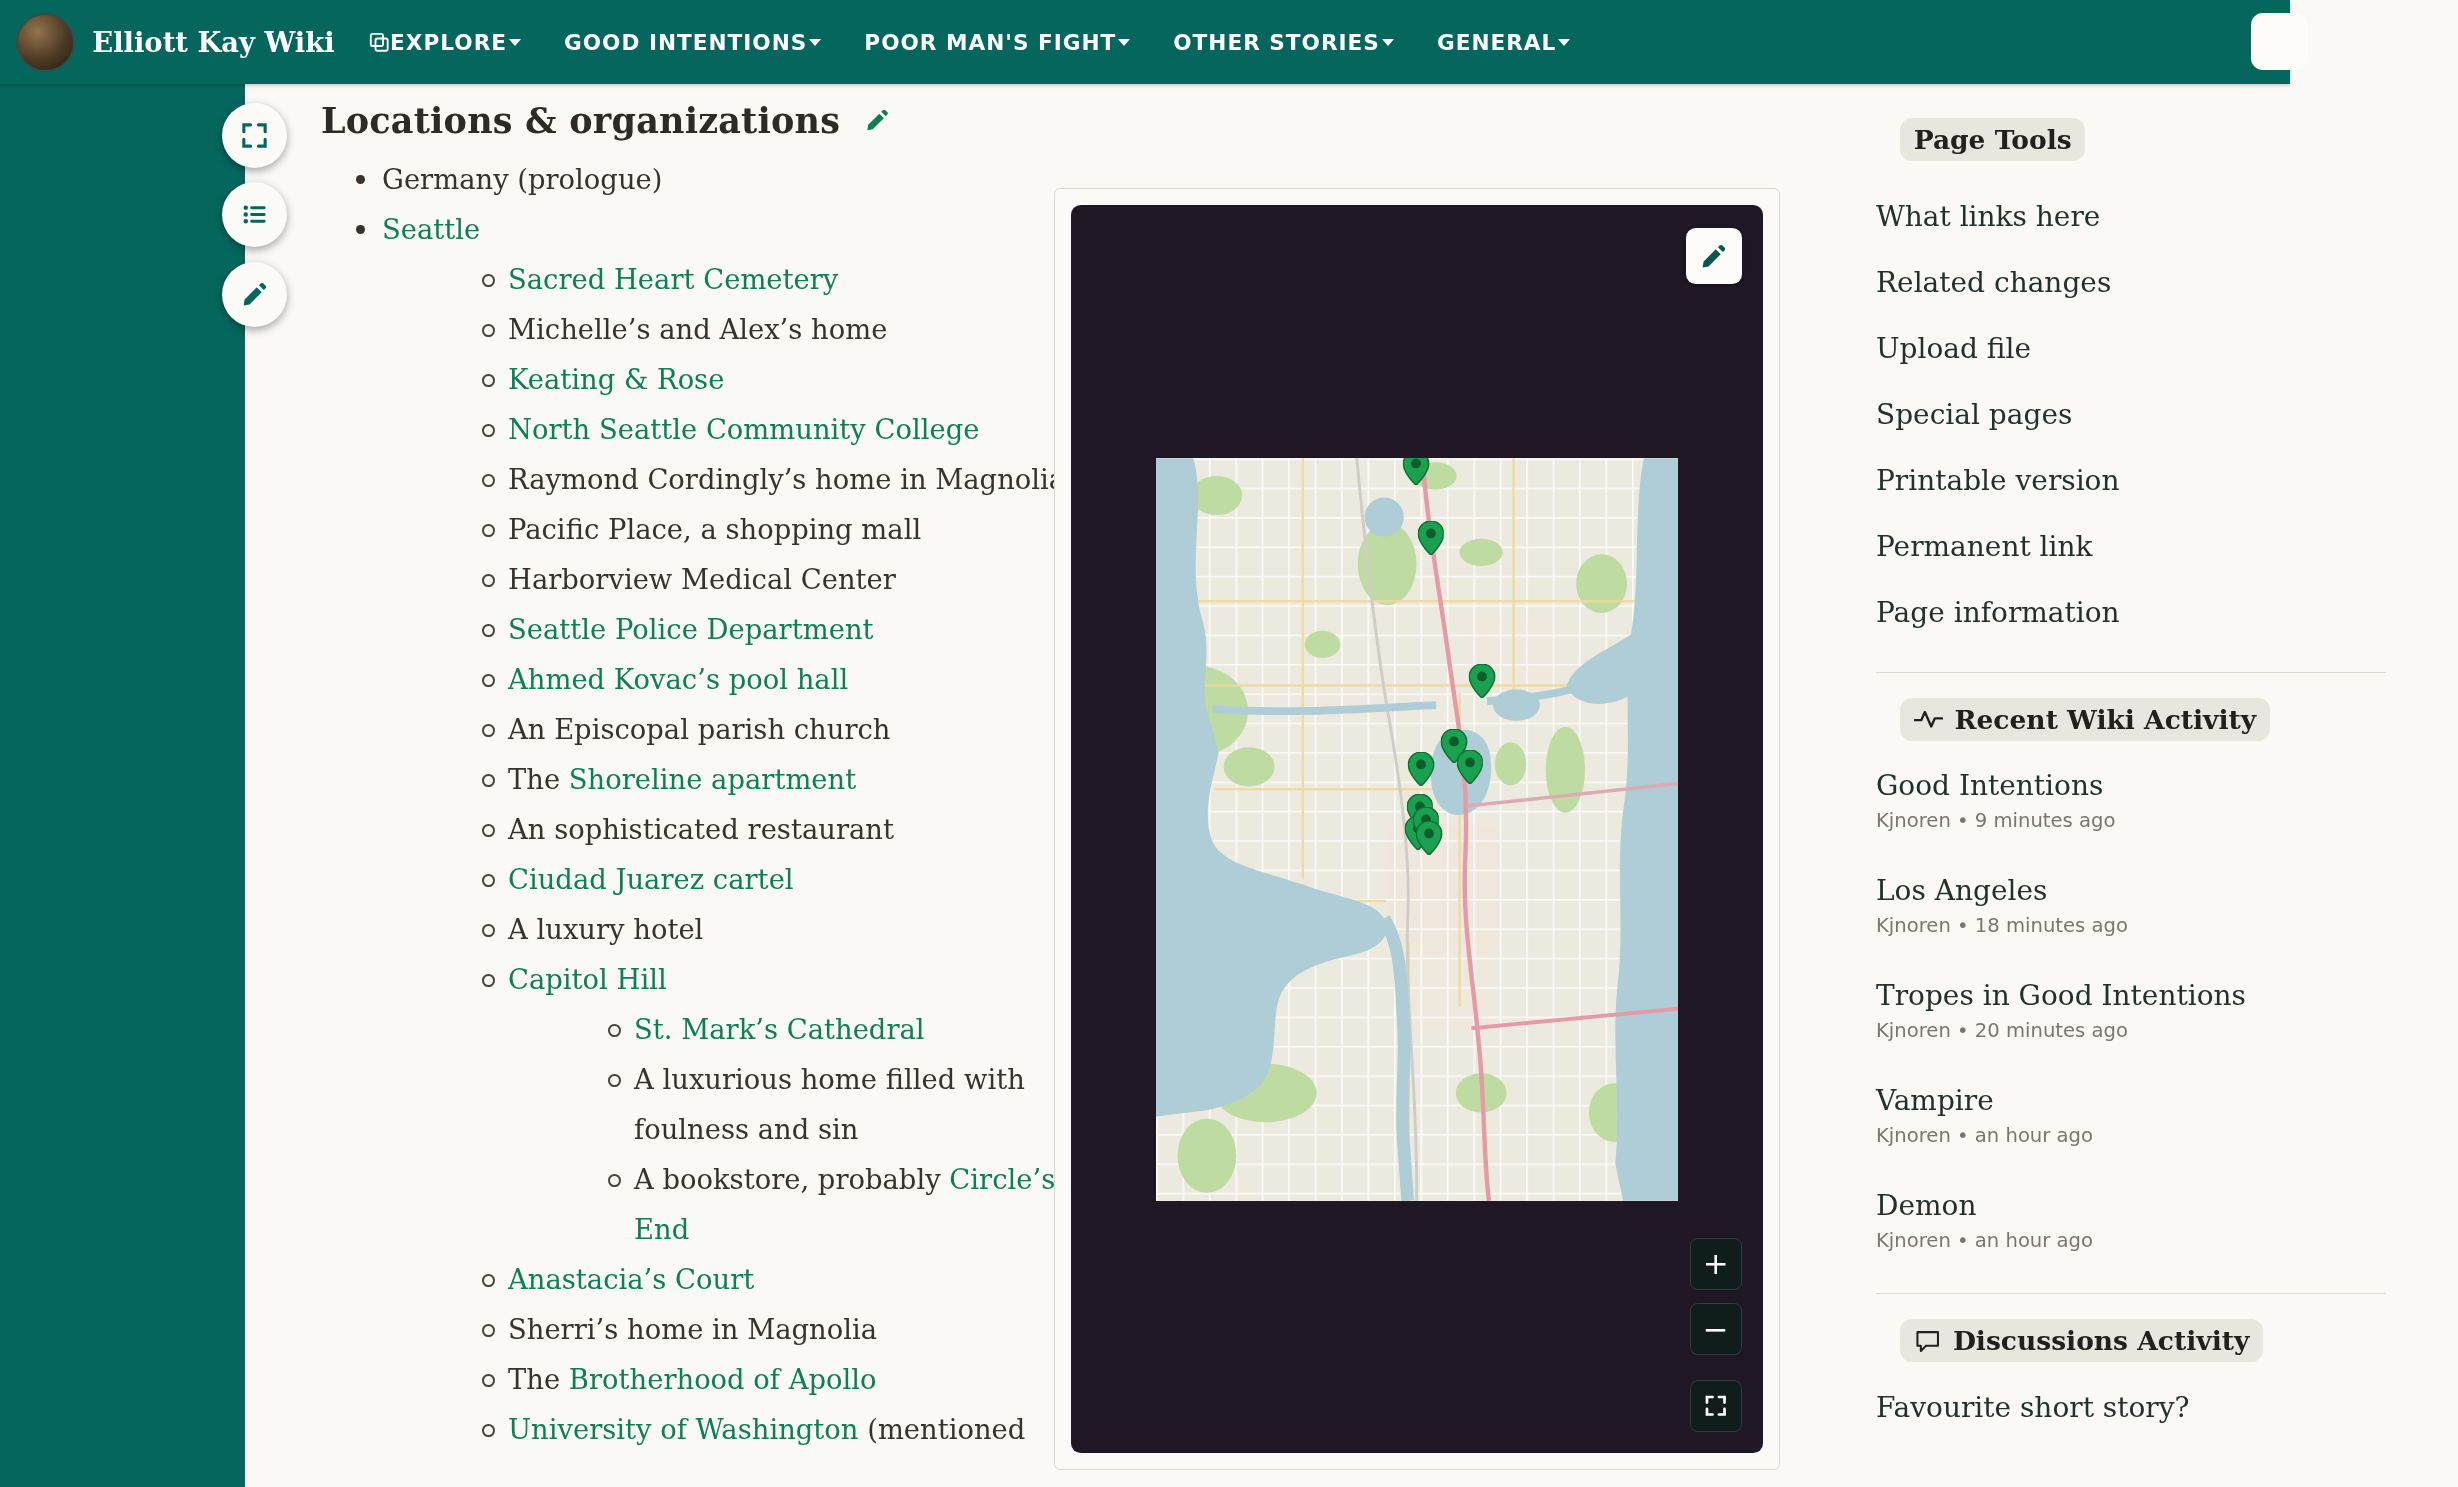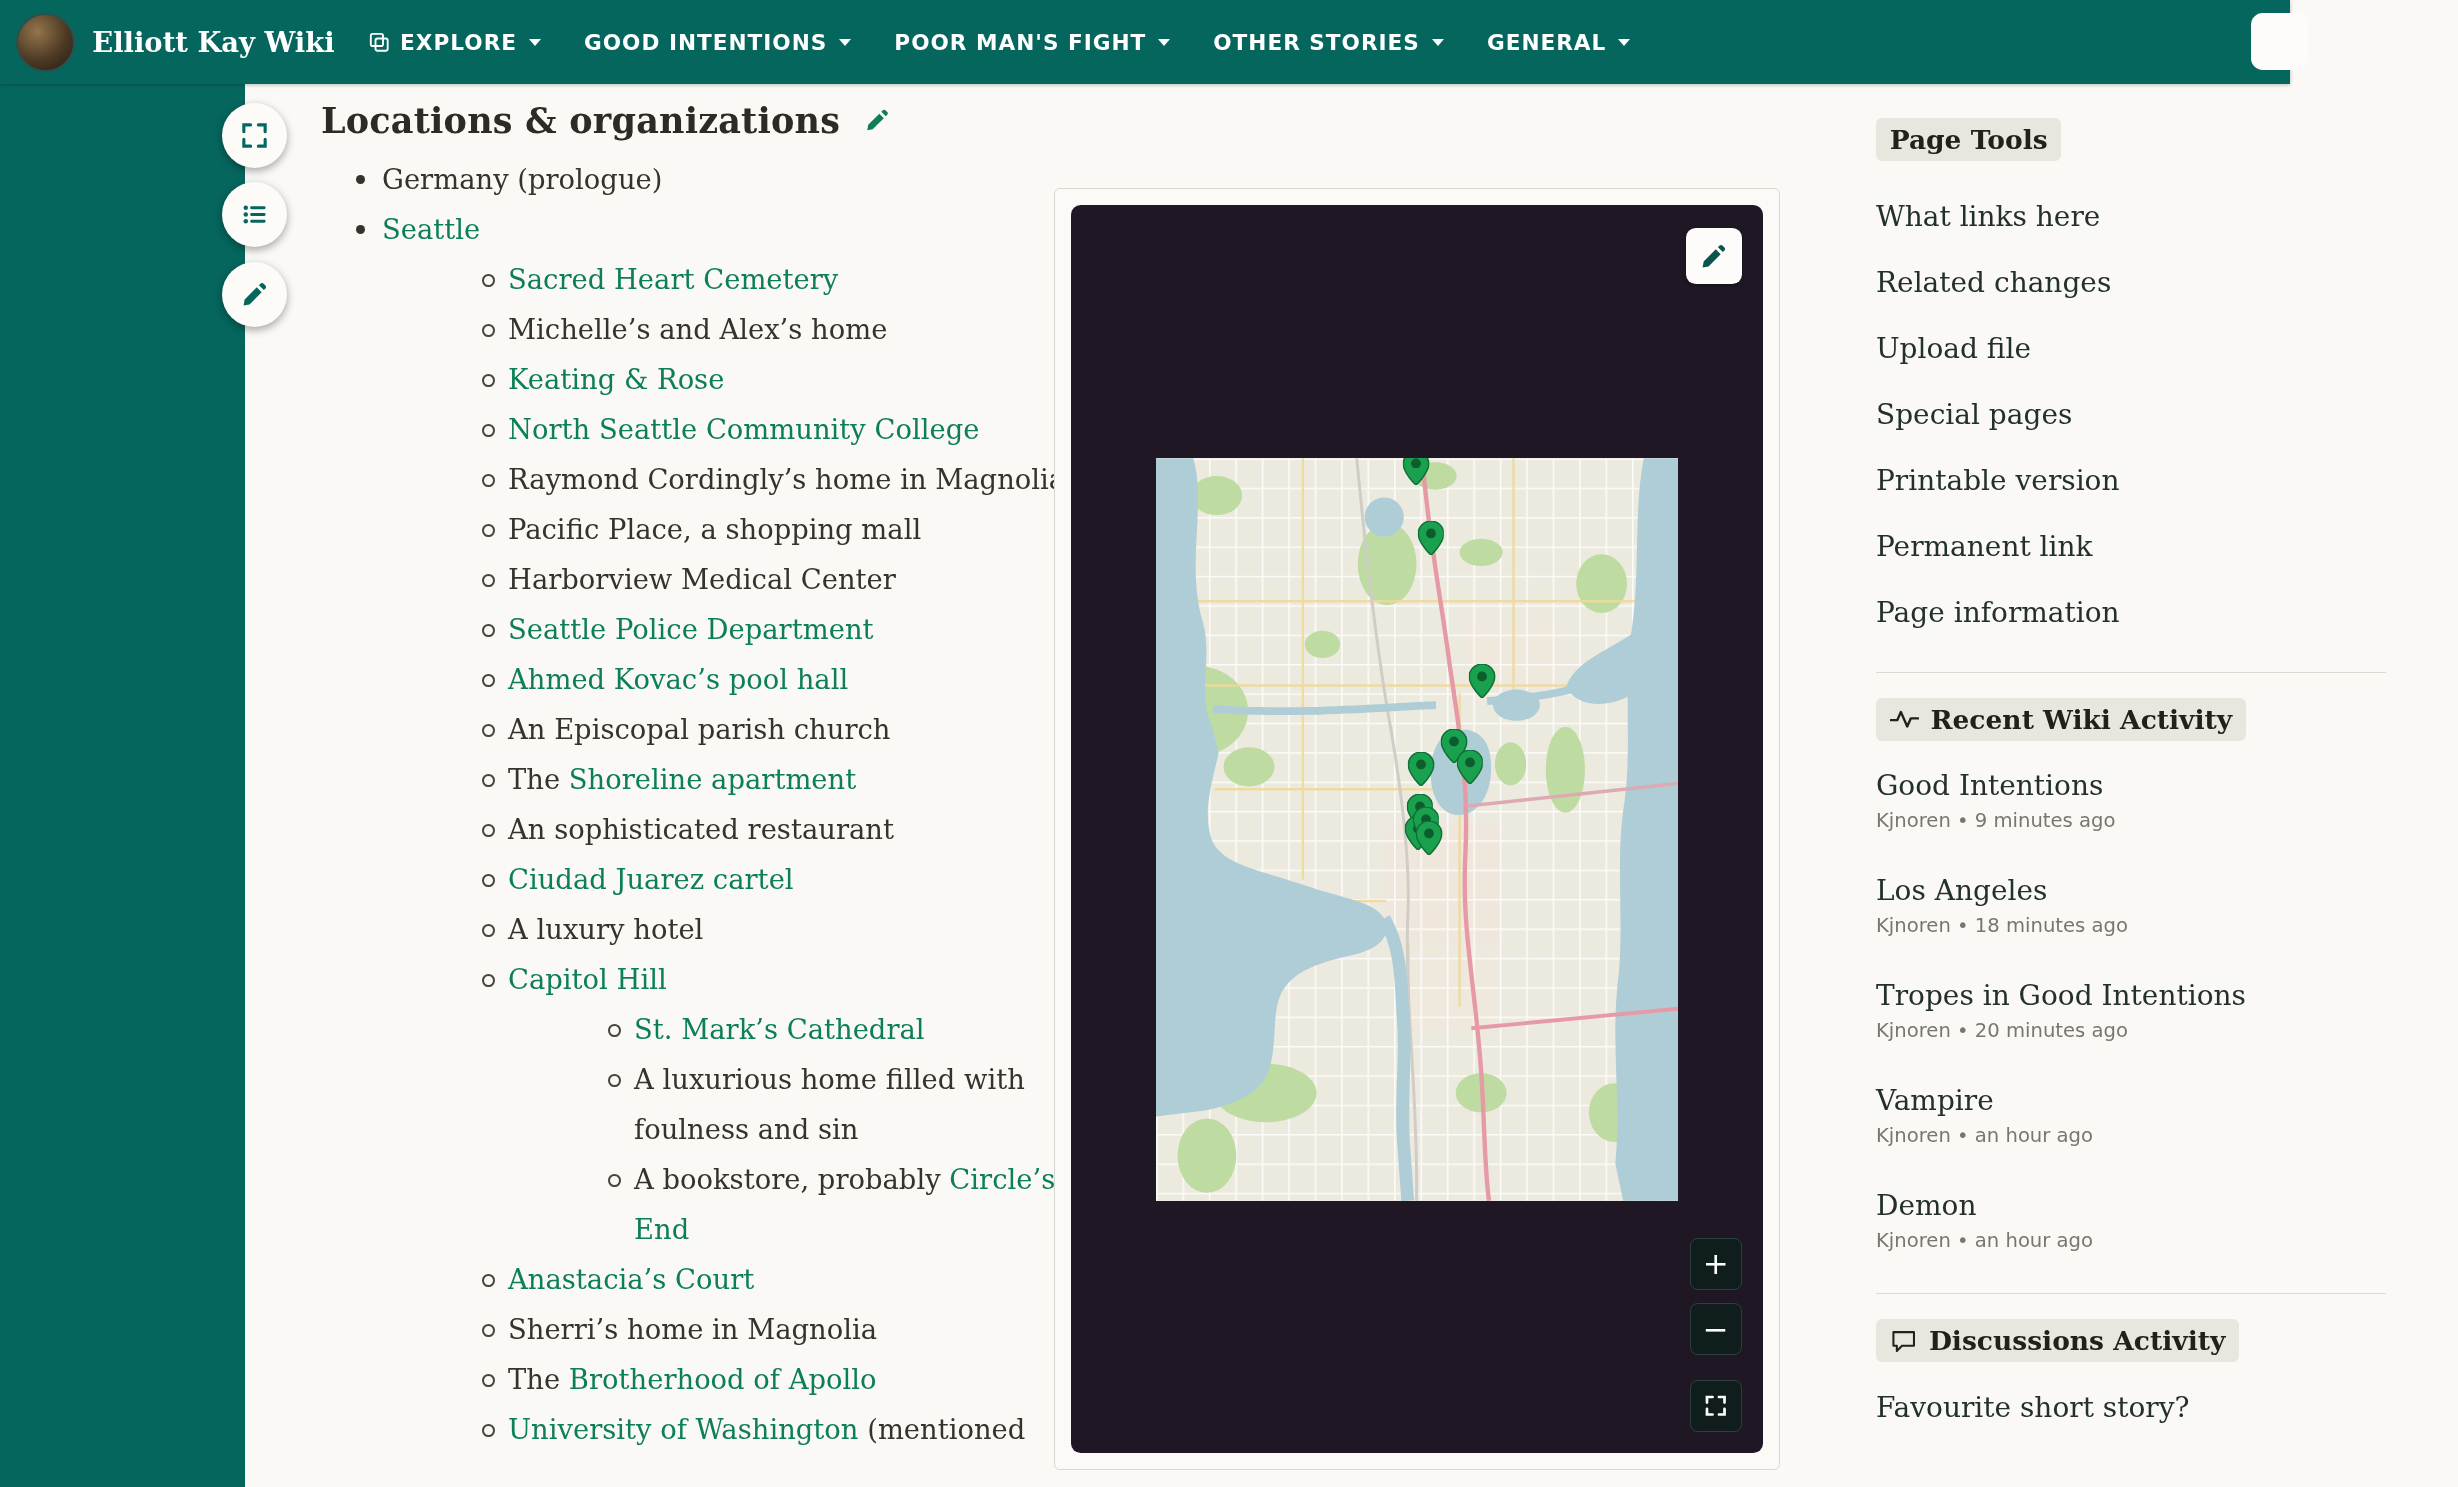--- a/index.html
+++ b/index.html
@@ -17,21 +17,21 @@
     z-index:20; box-shadow:0 1px 3.9px rgba(0,0,0,.25);
   }
   .logo {
     width:59px; height:59px; border-radius:50%; margin-left:15.7px; flex:0 0 auto;
     background:radial-gradient(circle at 35% 30%, #93754c, #4d3a25 55%, #241a10);
     border:2px solid #2e4f4a; cursor:pointer;
   }
   .wiki-title { font-size:27.4px; font-weight:bold; margin-left:17.6px; margin-right:33px; cursor:pointer; white-space:nowrap; }
   .navmenu { display:flex; align-items:center; height:100%; }
   .nav-item {
-    display:flex; align-items:center; gap:10px; margin-right:43px; cursor:pointer;
+    display:flex; align-items:center; gap:0; margin-right:43px; cursor:pointer;
     font-family:"DejaVu Sans", sans-serif; font-weight:bold; font-size:21.6px; letter-spacing:1px; white-space:nowrap;
   }
   .nav-item svg { display:block; }
   .caret { width:0; height:0; border-left:6.9px solid transparent; border-right:6.9px solid transparent; border-top:7.8px solid #fff; margin-left:2px; }
   .search-peek {
     position:absolute; right:-17.6px; top:12.7px; width:57px; height:57px;
     background:#fdfcfa; border-radius:11.8px; cursor:pointer;
   }
   
   .left-rail { position:absolute; left:0; top:84px; bottom:0; width:245px; background:#05665e; }
@@ -80,22 +80,22 @@
   .map-sq-btn {
     width:52px; height:52px; background:#0f1d1c; border:1px solid #2c403d; border-radius:7.8px;
     color:#fff; display:flex; align-items:center; justify-content:center; cursor:pointer;
     font-family:"DejaVu Sans", sans-serif; font-size:31px; line-height:1;
   }
   .map-fs-btn { position:absolute; right:21.6px; bottom:21.6px; }
   
   .sidebar { position:absolute; left:1876px; top:118px; width:549px; }
   .side-head {
     display:inline-flex; align-items:center; gap:11.8px;
-    background:#e9e6df; padding:5.9px 13.7px; border-radius:6px;
-    font-size:26.5px; font-weight:bold; color:#23201c;
+    background:#e9e6df; padding:5.9px 13.7px; border-radius:12px;
+    font-size:26.5px; font-weight:bold; color:#23201c;margin-left:24px;
   }
   .tools-ul { list-style:none; margin-top:23.5px; }
   .tool-li { font-size:28px; height:66px; line-height:66px; color:#23302c; cursor:pointer; }
   .side-hr { border:none; border-top:1px solid #dcd9d1; margin:25.5px 0; width:510px; }
   .act-item { margin-bottom:41px; }
   .act-list { margin-top:27.4px; }
   .act-title { font-size:28px; line-height:35px; color:#23302c; text-decoration:none; cursor:pointer; display:inline-block; }
   .act-meta { font-family:"DejaVu Sans", sans-serif; font-size:19.6px; color:#7a766f; margin-top:5.9px; }
   .disc-link { display:block; margin-top:29px; font-size:28px; color:#23302c; text-decoration:none; cursor:pointer; }
 </style>

